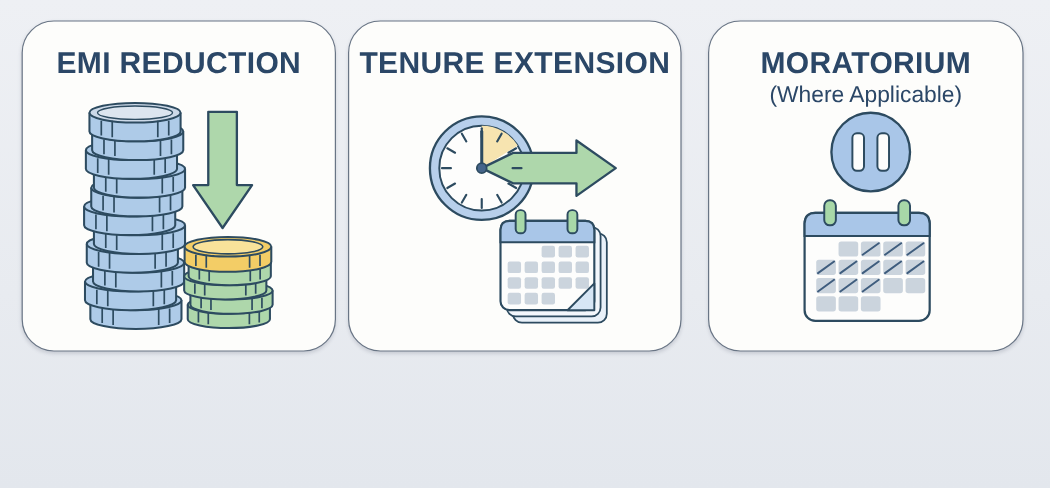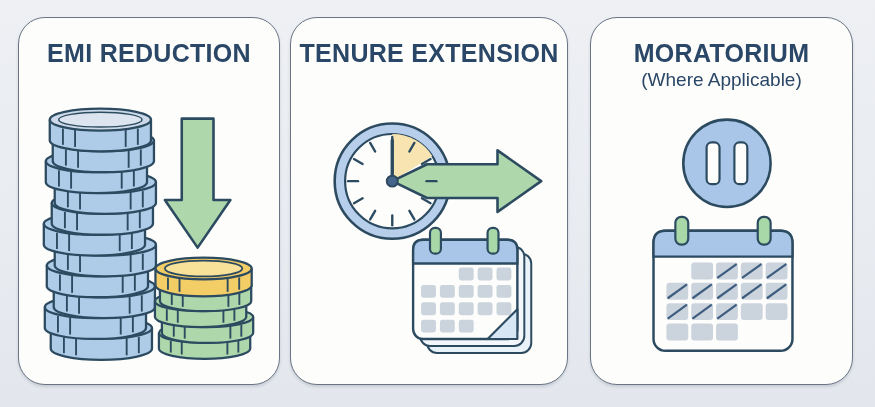--- a/index.html
+++ b/index.html
@@ -4,21 +4,21 @@
 <style>
   html,body{margin:0;padding:0;}
   body{
     width:875px;height:407px;overflow:hidden;
     font-family:"Liberation Sans", sans-serif;
     background:linear-gradient(180deg,#eef0f4 0%,#e8ebf0 60%,#e3e7ed 100%);
     position:relative;
   }
   .canvas{position:absolute;inset:0;}
   .card{
-    position:absolute;top:17px;height:368px;
+    position:absolute;top:17px;height:276px;
     background:#fdfdfb;
     border:1.6px solid #697585;
     border-radius:27px;
     box-shadow:0 2px 3px rgba(70,80,100,.18);
     box-sizing:border-box;
   }
   #card-emi{left:18px;width:262px;}
   #card-tenure{left:290px;width:278px;}
   #card-moratorium{left:590px;width:263px;}
   .card h2{

